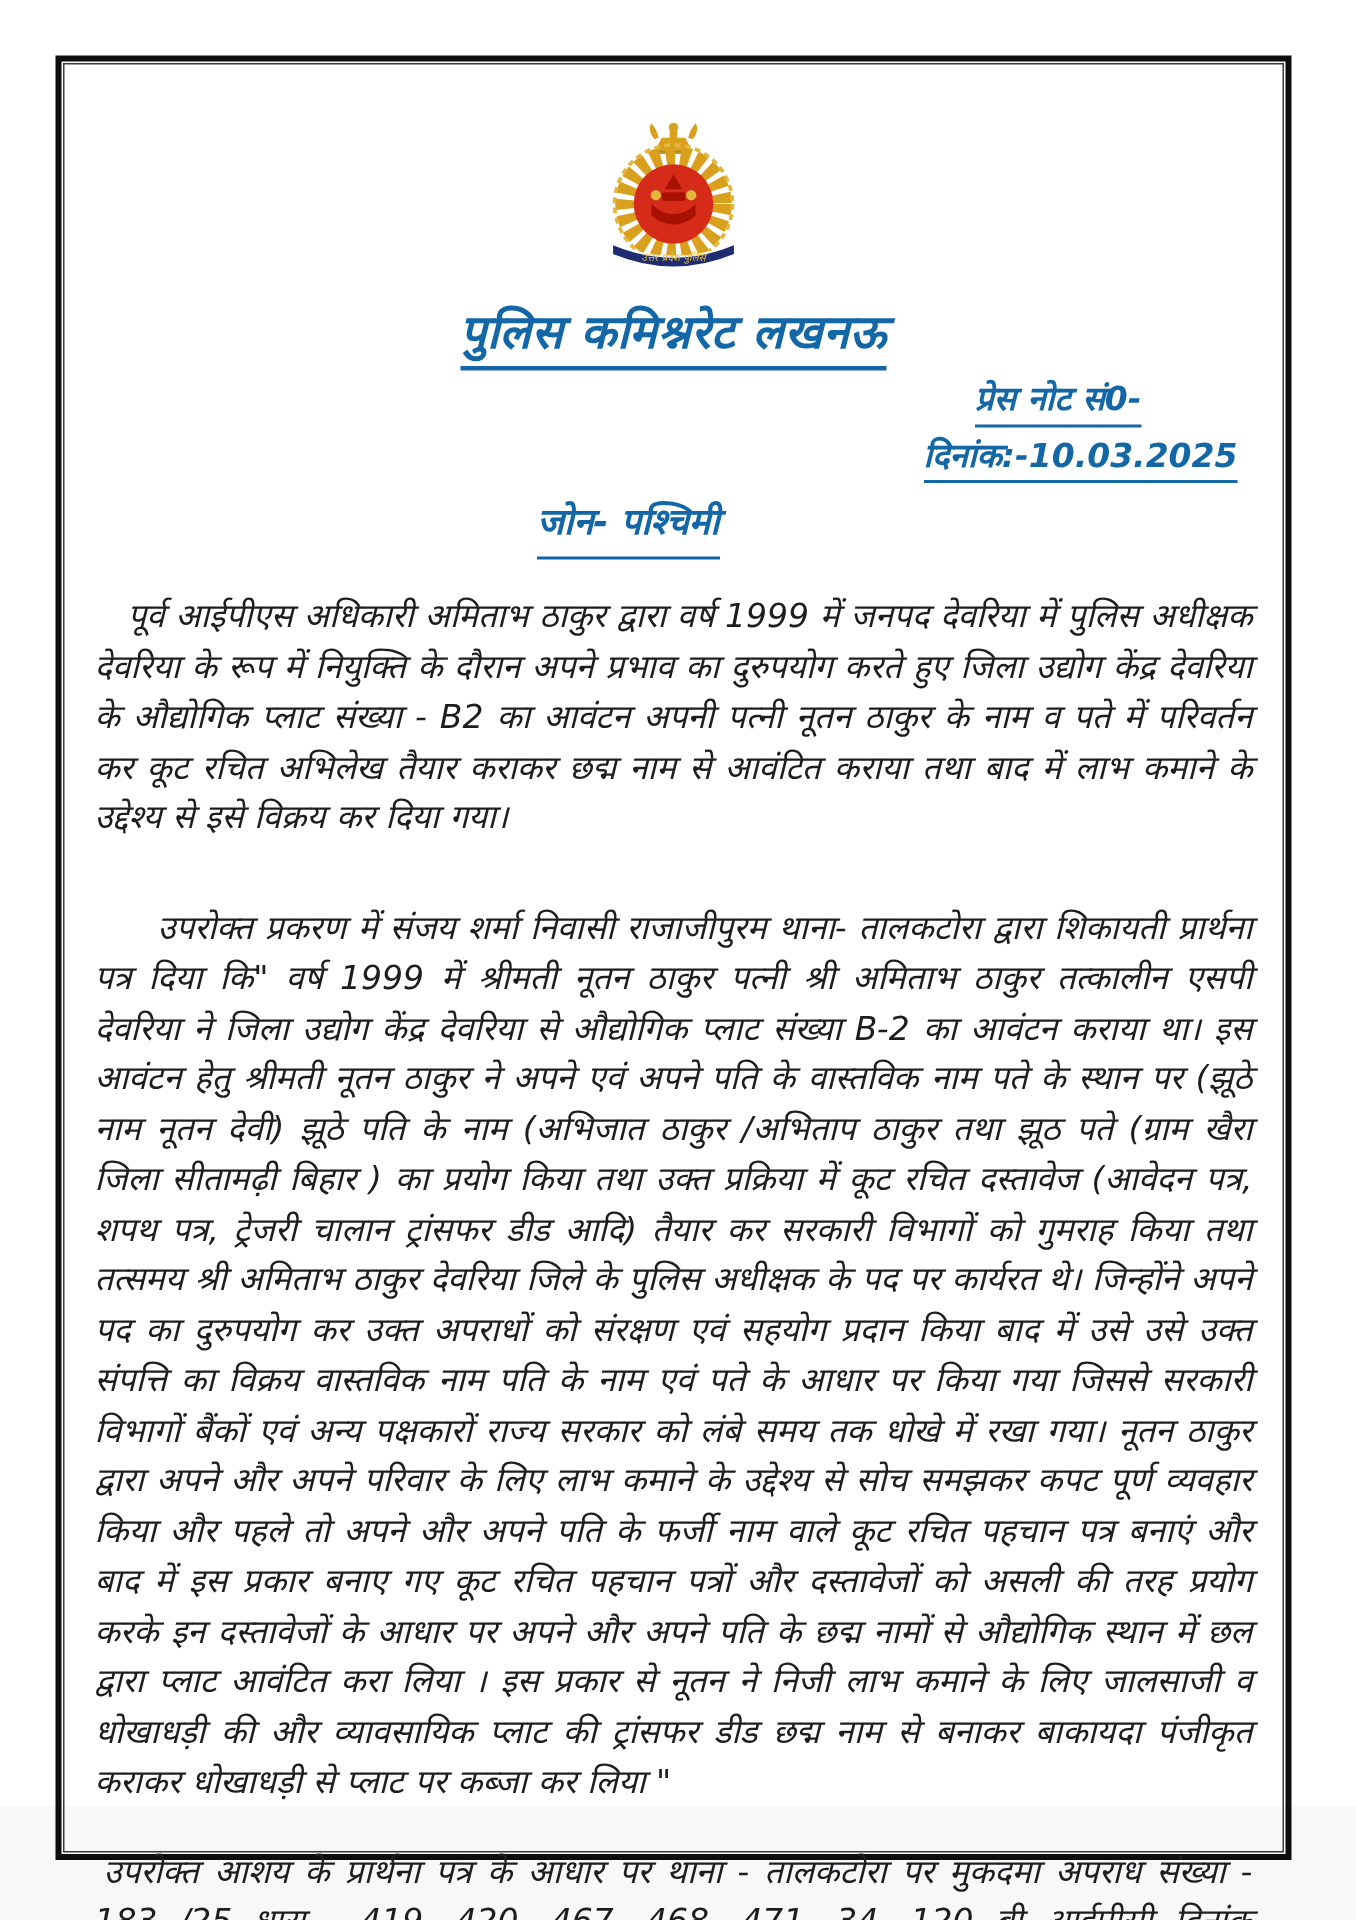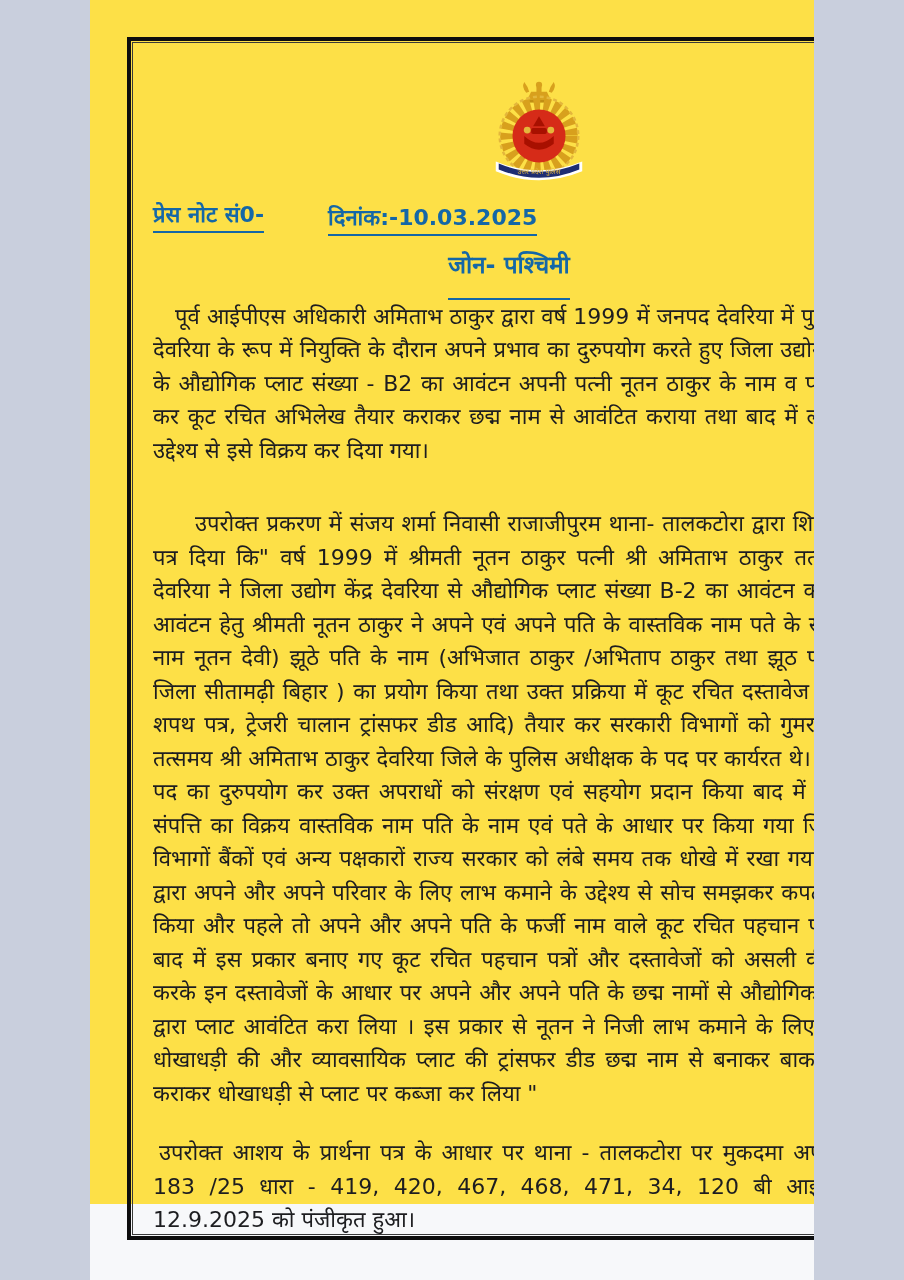--- a/index.html
+++ b/index.html
@@ -2,24 +2,25 @@
 <html><head>
 <meta charset="utf-8">
 <style>
   html,body{margin:0;padding:0;}
   body{
     font-family:"DejaVu Sans","Liberation Sans",sans-serif;
     background:#c9cfdd;
   }
   .page{
     position:relative;
-    width:724px;height:1280px;
-    background:#fde047;
+    width:904px;height:1280px;
+    background:#ffffff;
     overflow:hidden;
     margin:0 auto;
+    font-style:italic;
   }
   .bottom-white-strip{
     position:absolute;left:0;top:1204px;width:904px;height:76px;
     background:#f7f8fa;
   }
   .frame{
     position:absolute;left:37px;top:37px;width:824px;height:1203px;
     border:4px solid #0d0d0d;
     box-sizing:border-box;
   }
@@ -45,21 +46,22 @@
     display:inline-block;
     color:#1467a7;
     font-size:31px;
     font-weight:bold;
     border-bottom:3px solid #1467a7;
     padding-bottom:3px;
     letter-spacing:0.5px;
   }
   .press-block{
     display:flex;
-    align-items:center;
+    flex-direction:column;
+    align-items:flex-end;
     margin-top:6px;
     padding-right:10px;
   }
   .press-block .line{
     color:#1467a7;
     font-size:22px;
     font-weight:bold;
     border-bottom:2px solid #1467a7;
     padding-bottom:2px;
     line-height:1.25;
@@ -72,30 +74,30 @@
     text-align:center;
     margin-top:8px;
     margin-left:-60px;
   }
   .zone-heading span{
     display:inline-block;
     color:#1467a7;
     font-size:24px;
     font-weight:bold;
     border-bottom:2px solid #1467a7;
-    padding-bottom:18px;
+    padding-bottom:8px;
   }
   .body-text p{
     color:#1d1d20;
     font-size:22px;
     line-height:33.5px;
     text-align:justify;
     margin:0;
   }
-  p.para-1{text-indent:22px;}
+  p.para-1{margin-top:22px;text-indent:22px;}
   p.para-2{margin-top:40px;text-indent:42px;}
   p.para-3{margin-top:26px;text-indent:6px;}
 </style>
 </head>
 <body>
 
 <div class="page">
 
   <div class="bottom-white-strip"></div>
 
@@ -129,20 +131,23 @@
           </g>
 
           <g>
             <path d="M16 84 Q60 102 104 84 L104 94 Q60 112 16 94 Z" fill="#ffffff"></path>
             <path d="M19 86 Q60 103 101 86 L101 92 Q60 109 19 92 Z" fill="#1e2d72"></path>
             <text x="60" y="97" text-anchor="middle" font-size="7" fill="#e4b73c">उत्तर प्रदेश पुलिस</text>
           </g>
         </svg>
       </div>
 
+      <div class="title">
+        <span>पुलिस कमिश्नरेट लखनऊ</span>
+      </div>
 
       <div class="press-block">
         <span class="line press-no">प्रेस नोट सं0-</span>
         <span class="line">दिनांक:-10.03.2025</span>
       </div>
 
       <div class="zone-heading">
         <span>जोन- पश्चिमी</span>
       </div>
 

